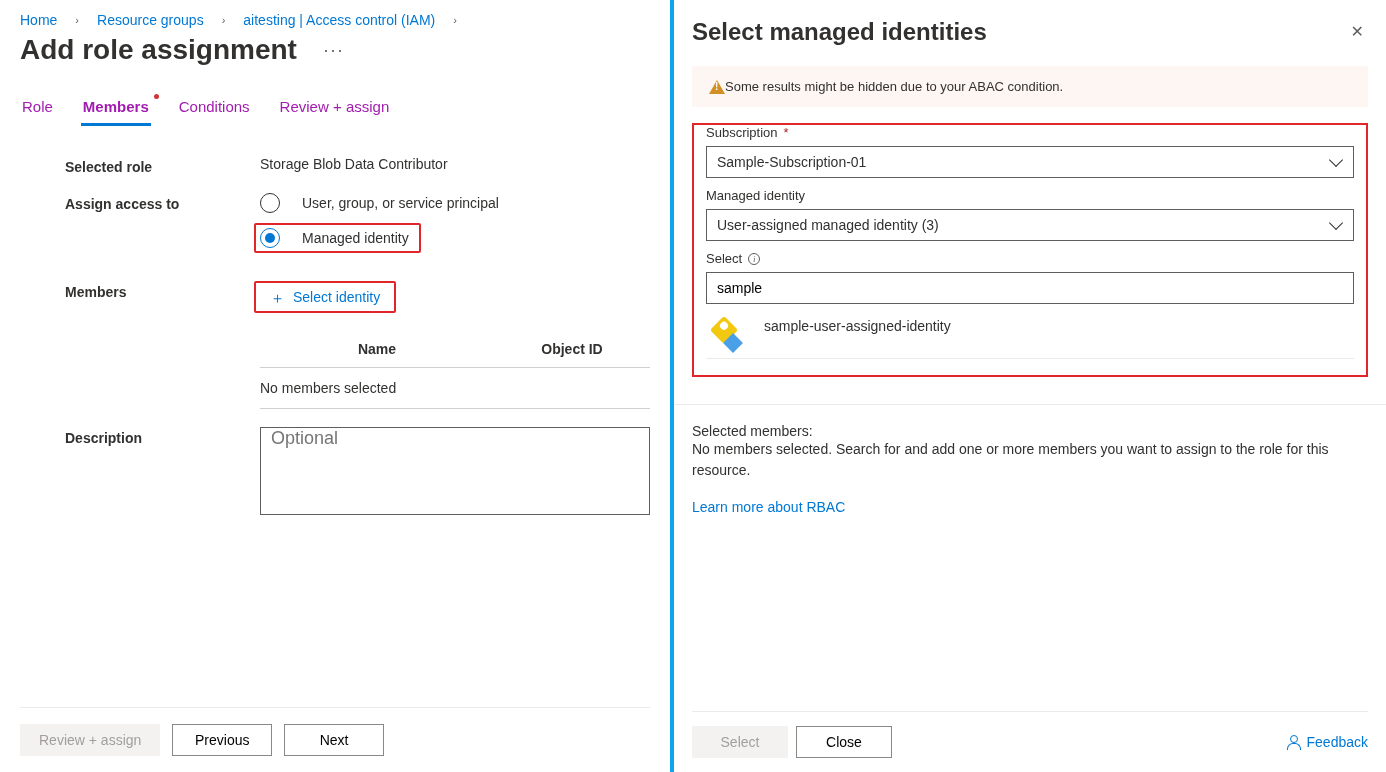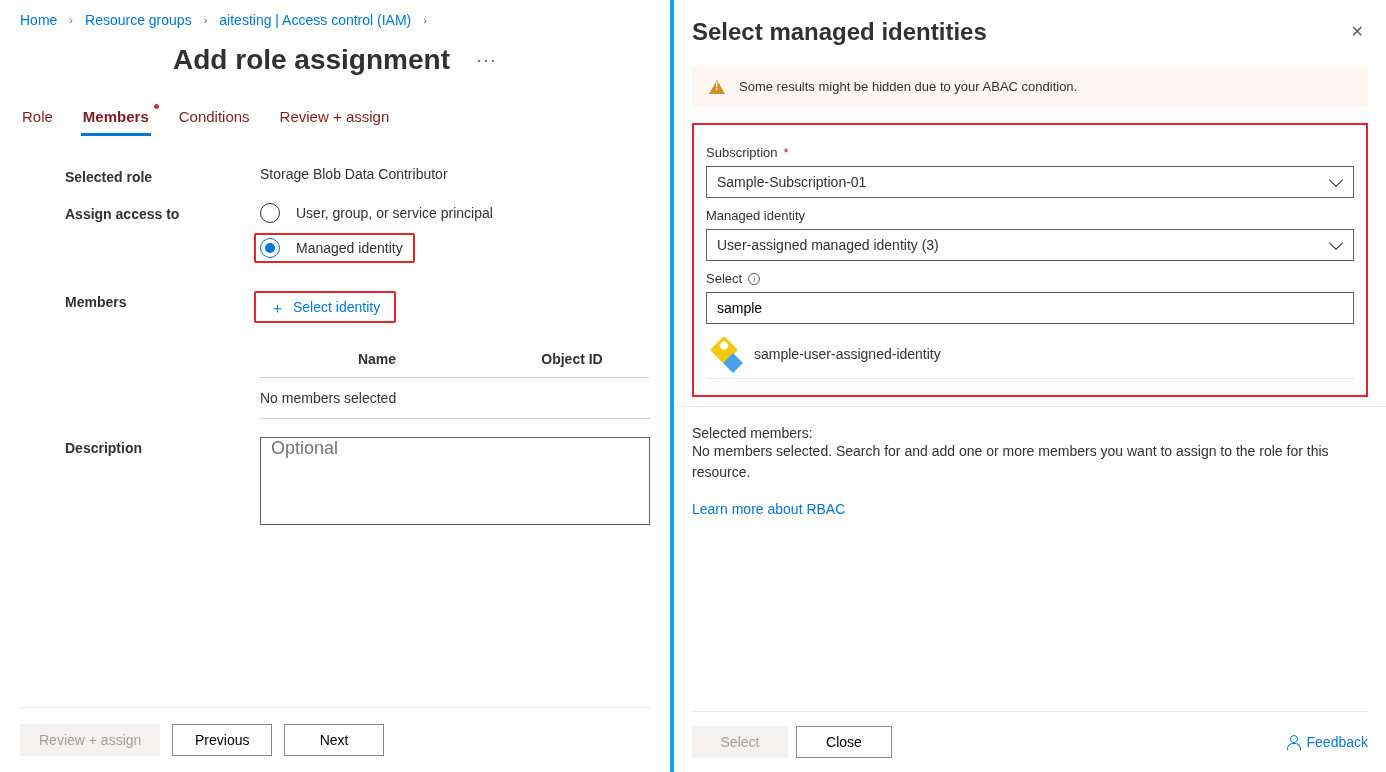--- a/index.html
+++ b/index.html
@@ -2,43 +2,43 @@
 <html><head>
 <meta charset="utf-8">
 <style>
   * { box-sizing: border-box; margin: 0; padding: 0; font-family: "Segoe UI", Arial, sans-serif; }
   body { font-size: 14px; color: #323130; background: #fff; overflow: hidden; }
   .app { display: flex; width: 1386px; height: 772px; position: relative; }
   .main { flex: 0 0 670px; padding: 12px 20px 0 20px; position: relative; display: flex; flex-direction: column; }
   .panel { flex: 1; border-left: 4px solid #0ea5e9; padding: 18px 18px 0 18px; display: flex; flex-direction: column; position: relative; }
 
   
-  .breadcrumb { display: flex; align-items: center; gap: 12px; font-size: 14px; color: #0078d4; margin-bottom: 16px; flex-wrap: wrap;}
+  .breadcrumb { display: flex; align-items: center; gap: 18px; font-size: 14px; color: #0078d4; margin-bottom: 6px; flex-wrap: wrap;}
   .breadcrumb a { color: #0078d4; text-decoration: none; cursor: pointer; }
   .breadcrumb .chev { color: #605e5c; font-size: 11px; }
 
   
-  .page-title-row { display: flex; align-items: center; gap: 26px; margin-bottom: 24px; justify-content: center; }
+  .page-title-row { display: flex; align-items: center; gap: 26px; margin-bottom: 24px; }
   .page-title { font-size: 28px; font-weight: 600; color: #323130; }
   .more-dots { color: #605e5c; font-size: 18px; letter-spacing: 1px; cursor: pointer; }
 
   
   .tabs { display: flex; gap: 26px; border-bottom: none; margin-bottom: 30px; }
-  .tab { font-size: 15px; color: #7f1d1d; padding: 8px 2px; cursor: pointer; text-decoration: none; border-bottom: 3px solid transparent; position: relative; }
+  .tab { font-size: 15px; color: #a21caf; padding: 8px 2px; cursor: pointer; text-decoration: none; border-bottom: 3px solid transparent; position: relative; }
   .tab.active { font-weight: 600; border-bottom: 3px solid #0078d4; }
   .tab .dot { position: absolute; top: 4px; right: -8px; width: 5px; height: 5px; border-radius: 50%; background: #d13438; }
 
   
   .form-area { flex: 1; overflow: auto; margin-left: 45px; }
   .frow { display: flex; margin-bottom: 18px; align-items: flex-start; }
   .flabel { width: 195px; font-weight: 600; padding-top: 3px; }
   .fval { flex: 1; }
 
   
-  .radio-row { display: flex; align-items: center; gap: 16px; margin-bottom: 10px; }
+  .radio-row { display: flex; align-items: center; gap: 22px; margin-bottom: 10px; }
   .radio-outer { width: 20px; height: 20px; border: 1px solid #323130; border-radius: 50%; display: flex; align-items: center; justify-content: center; cursor: pointer; }
   .radio-outer.checked { border-color: #0078d4; }
   .radio-inner { width: 10px; height: 10px; border-radius: 50%; background: #0078d4; }
   .highlight-red { border: 2px solid #e1252b; border-radius: 2px; padding: 3px 10px 3px 4px; margin-left:-6px; }
 
   
   .select-members-wrap { border: 2px solid #e1252b; border-radius: 2px; display: inline-flex; padding: 6px 14px; align-items: center; gap: 8px; color: #0078d4; margin-left:-6px; }
   .plus { font-size: 15px; line-height: 1; }
 
   
@@ -54,35 +54,35 @@
   .btn { display: inline-flex; align-items: center; justify-content: center; height: 32px; min-width: 100px; border: 1px solid #8a8886; background: #fff; cursor: pointer; font-size: 14px; padding: 0 18px; }
   .btn + .btn { margin-left: 8px; }
   .btn.disabled { background: #f3f2f1; color: #a19f9d; border-color: #f3f2f1; cursor: default; }
 
   
   .panel-header { display: flex; align-items: flex-start; justify-content: space-between; margin-bottom: 20px; }
   .panel-title { font-size: 24px; font-weight: 600; }
   .close-x { font-size: 16px; color: #605e5c; cursor: pointer; padding: 4px; }
 
   
-  .warn { background: #fdf6f3; border: 1px solid transparent; padding: 12px 16px; display: flex; align-items: center; gap: 14px; font-size: 13px; margin-bottom: 16px; }
+  .warn { background: #fdf6f3; border: 1px solid transparent; padding: 12px 16px; display: flex; align-items: center; font-size: 13px; margin-bottom: 16px; }
   .warn-ico { width:0; height:0; border-left: 8px solid transparent; border-right: 8px solid transparent; border-bottom: 14px solid #d18f24; position: relative; }
   .warn-ico::after { content:"!"; position:absolute; left:-2px; top:1px; color:#fff; font-size:10px; font-weight:bold;}
 
   
-  .red-section { border: 2px solid #e1252b; padding: 20px 12px 16px 12px; margin-bottom: 9px; }
+  .red-section { border: 2px solid #e1252b; padding: 0 12px 16px 12px; margin-bottom: 27px; }
   .field-label { font-size: 13px; margin-bottom: 6px; margin-top: 10px; display: flex; align-items: center; gap: 6px; }
   .field-label:first-child { margin-top: 0; }
   .req-star { color: #a4262c; }
   .info-circ { width: 12px; height: 12px; border: 1px solid #605e5c; border-radius: 50%; display: inline-flex; align-items: center; justify-content: center; font-size: 9px; font-style: italic; font-family: serif; color: #605e5c; }
   .select-box, .text-box { width: 100%; border: 1px solid #605e5c; height: 32px; padding: 0 10px; display: flex; align-items: center; justify-content: space-between; cursor: pointer; font-size: 14px; background:#fff; }
   .chev-down { width: 10px; height: 10px; border-right: 1px solid #323130; border-bottom: 1px solid #323130; transform: rotate(45deg); margin-right: 2px; margin-top:-4px; }
   .text-box input { border: none; outline: none; width: 100%; font-size: 14px; background: transparent; }
 
-  .result-row { display: flex; align-items: center; gap: 12px; padding: 14px 4px 8px 4px; border-bottom: 1px solid #edebe9; cursor: pointer; }
+  .result-row { display: flex; gap: 22px; padding: 14px 4px 8px 4px; border-bottom: 1px solid #edebe9; cursor: pointer; }
   .id-icon { width: 32px; height: 32px; position: relative; }
   .id-icon .key { position:absolute; width:20px; height:20px; background:#f2c811; border-radius:3px; transform: rotate(45deg); top:2px; left:4px; }
   .id-icon .key::after { content:""; position:absolute; width:8px; height:8px; background:#fff; border-radius:50%; top:3px; left:3px; }
   .id-icon .badge { position:absolute; width:14px; height:14px; background:#4aa0e6; transform: rotate(45deg); bottom:0; right:2px; }
 
   .hr { height:1px; background:#edebe9; margin: 0 -18px 18px -18px; }
 
   .selected-hdr { font-size: 14px; margin-bottom: 0; }
   .selected-txt { font-size: 14px; color: #323130; line-height: 1.5; margin-bottom: 18px; }
   .learn-link { color: #0078d4; text-decoration: none; cursor: pointer; }

